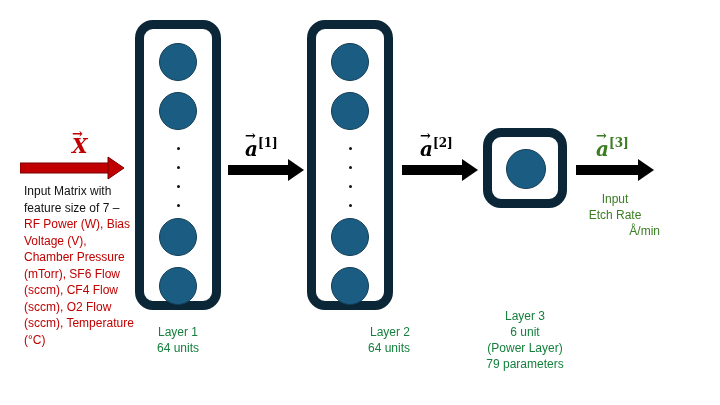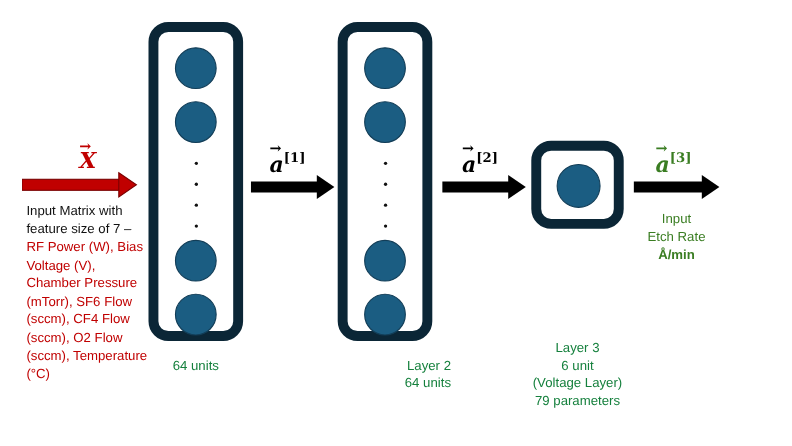--- a/index.html
+++ b/index.html
@@ -82,28 +82,29 @@
   <polygon points="62,1 78,12 62,23" fill="#000"></polygon>
 </svg>
 <div class="vec green" style="left:596px;top:136px;">
   <span class="arr">→</span>
   <span>a</span><sup>[3]</sup>
 </div>
 
 <div class="caption green" style="left:570px;top:191px;width:90px;">
   <div>Input</div>
   <div>Etch Rate</div>
-  <div style="font-weight:bold;">Å/min</div>
+  <div style="font-weight:normal;text-align:right;">Å/min</div>
 </div>
 
 <div class="caption" style="left:118px;top:324px;width:120px;">
+  <div>Layer 1</div>
   <div>64 units</div>
 </div>
 <div class="caption" style="left:290px;top:324px;width:120px;text-align:right;">
   <div>Layer 2</div>
   <div>64 units</div>
 </div>
 <div class="caption" style="left:465px;top:308px;width:120px;">
   <div>Layer 3</div>
   <div>6 unit</div>
-  <div>(Voltage Layer)</div>
+  <div>(Power Layer)</div>
   <div>79 parameters</div>
 </div>
 
 </body></html>

